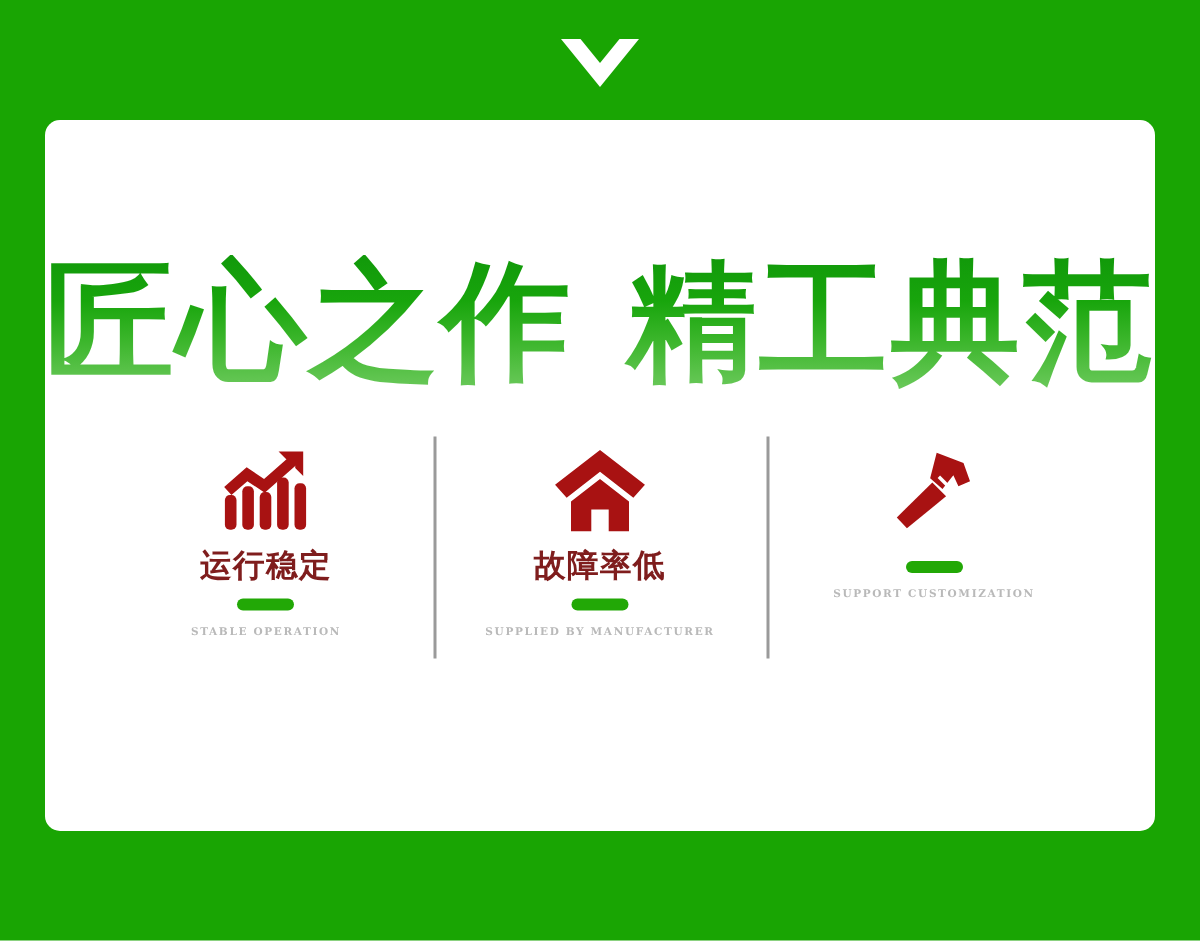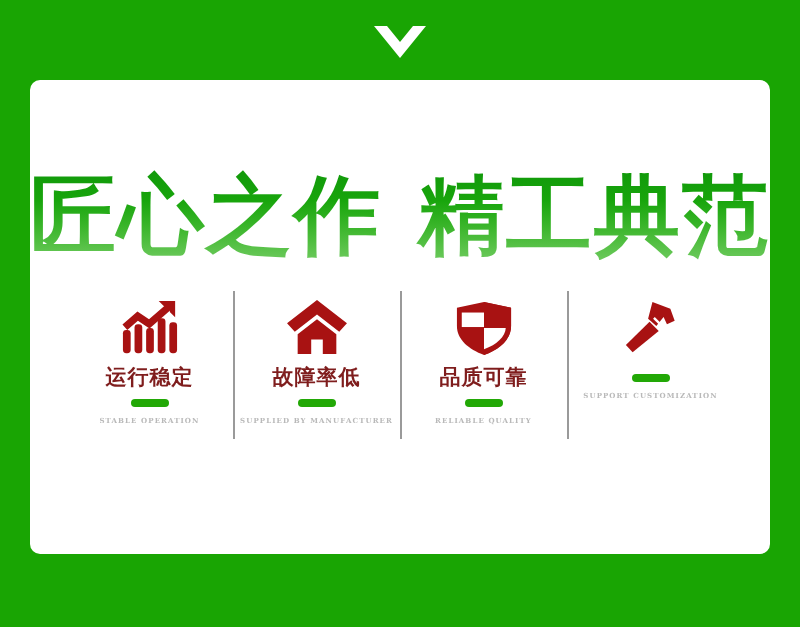--- a/index.html
+++ b/index.html
@@ -177,31 +177,20 @@
             <path d="M32 1 L63 25 L55 34 L32 16 L9 34 L1 25 Z"></path>
             <path d="M32 21 L52 36.5 L52 57 L38 57 L38 42 L26 42 L26 57 L12 57 L12 36.5 Z"></path>
           </g>
           <rect x="29.5" y="45" width="5" height="12" fill="#ffffff"></rect>
         </svg>
         <div class="feature-label">故障率低</div>
         <div class="feature-dash"></div>
         <div class="feature-sub">SUPPLIED BY MANUFACTURER</div>
       </div>
 
-      <div class="feature">
-        <svg class="feature-icon" viewBox="0 0 64 60" xmlns="http://www.w3.org/2000/svg">
-          <path d="M32 3 L60 9 L60 28 C60 42 48 52 32 58 C16 52 4 42 4 28 L4 9 Z" fill="#a81212"></path>
-          <path d="M32 3 L60 9 L60 28 C60 42 48 52 32 58 L32 3 Z" fill="#a81212"></path>
-          <rect x="9" y="14" width="23" height="15" fill="#ffffff"></rect>
-          <path d="M32 30 L54.5 30 C54 39 45.5 47 32 52 Z" fill="#ffffff"></path>
-        </svg>
-        <div class="feature-label">品质可靠</div>
-        <div class="feature-dash"></div>
-        <div class="feature-sub">RELIABLE QUALITY</div>
-      </div>
 
       <div class="feature">
         <svg class="feature-icon" viewBox="0 0 64 60" xmlns="http://www.w3.org/2000/svg">
           <g fill="#a81212">
             <path d="M33.5 3 L52 10 L56.5 22.5 L48.5 26 L45 18.5 L37.5 28 L29 20.5 Z"></path>
             <path d="M30.5 23.5 L40 33 L13 55 L6 47.5 Z"></path>
           </g>
           <g stroke="#ffffff" stroke-width="2.4">
             <path d="M35 19.5 L41.5 26"></path>
           </g>

